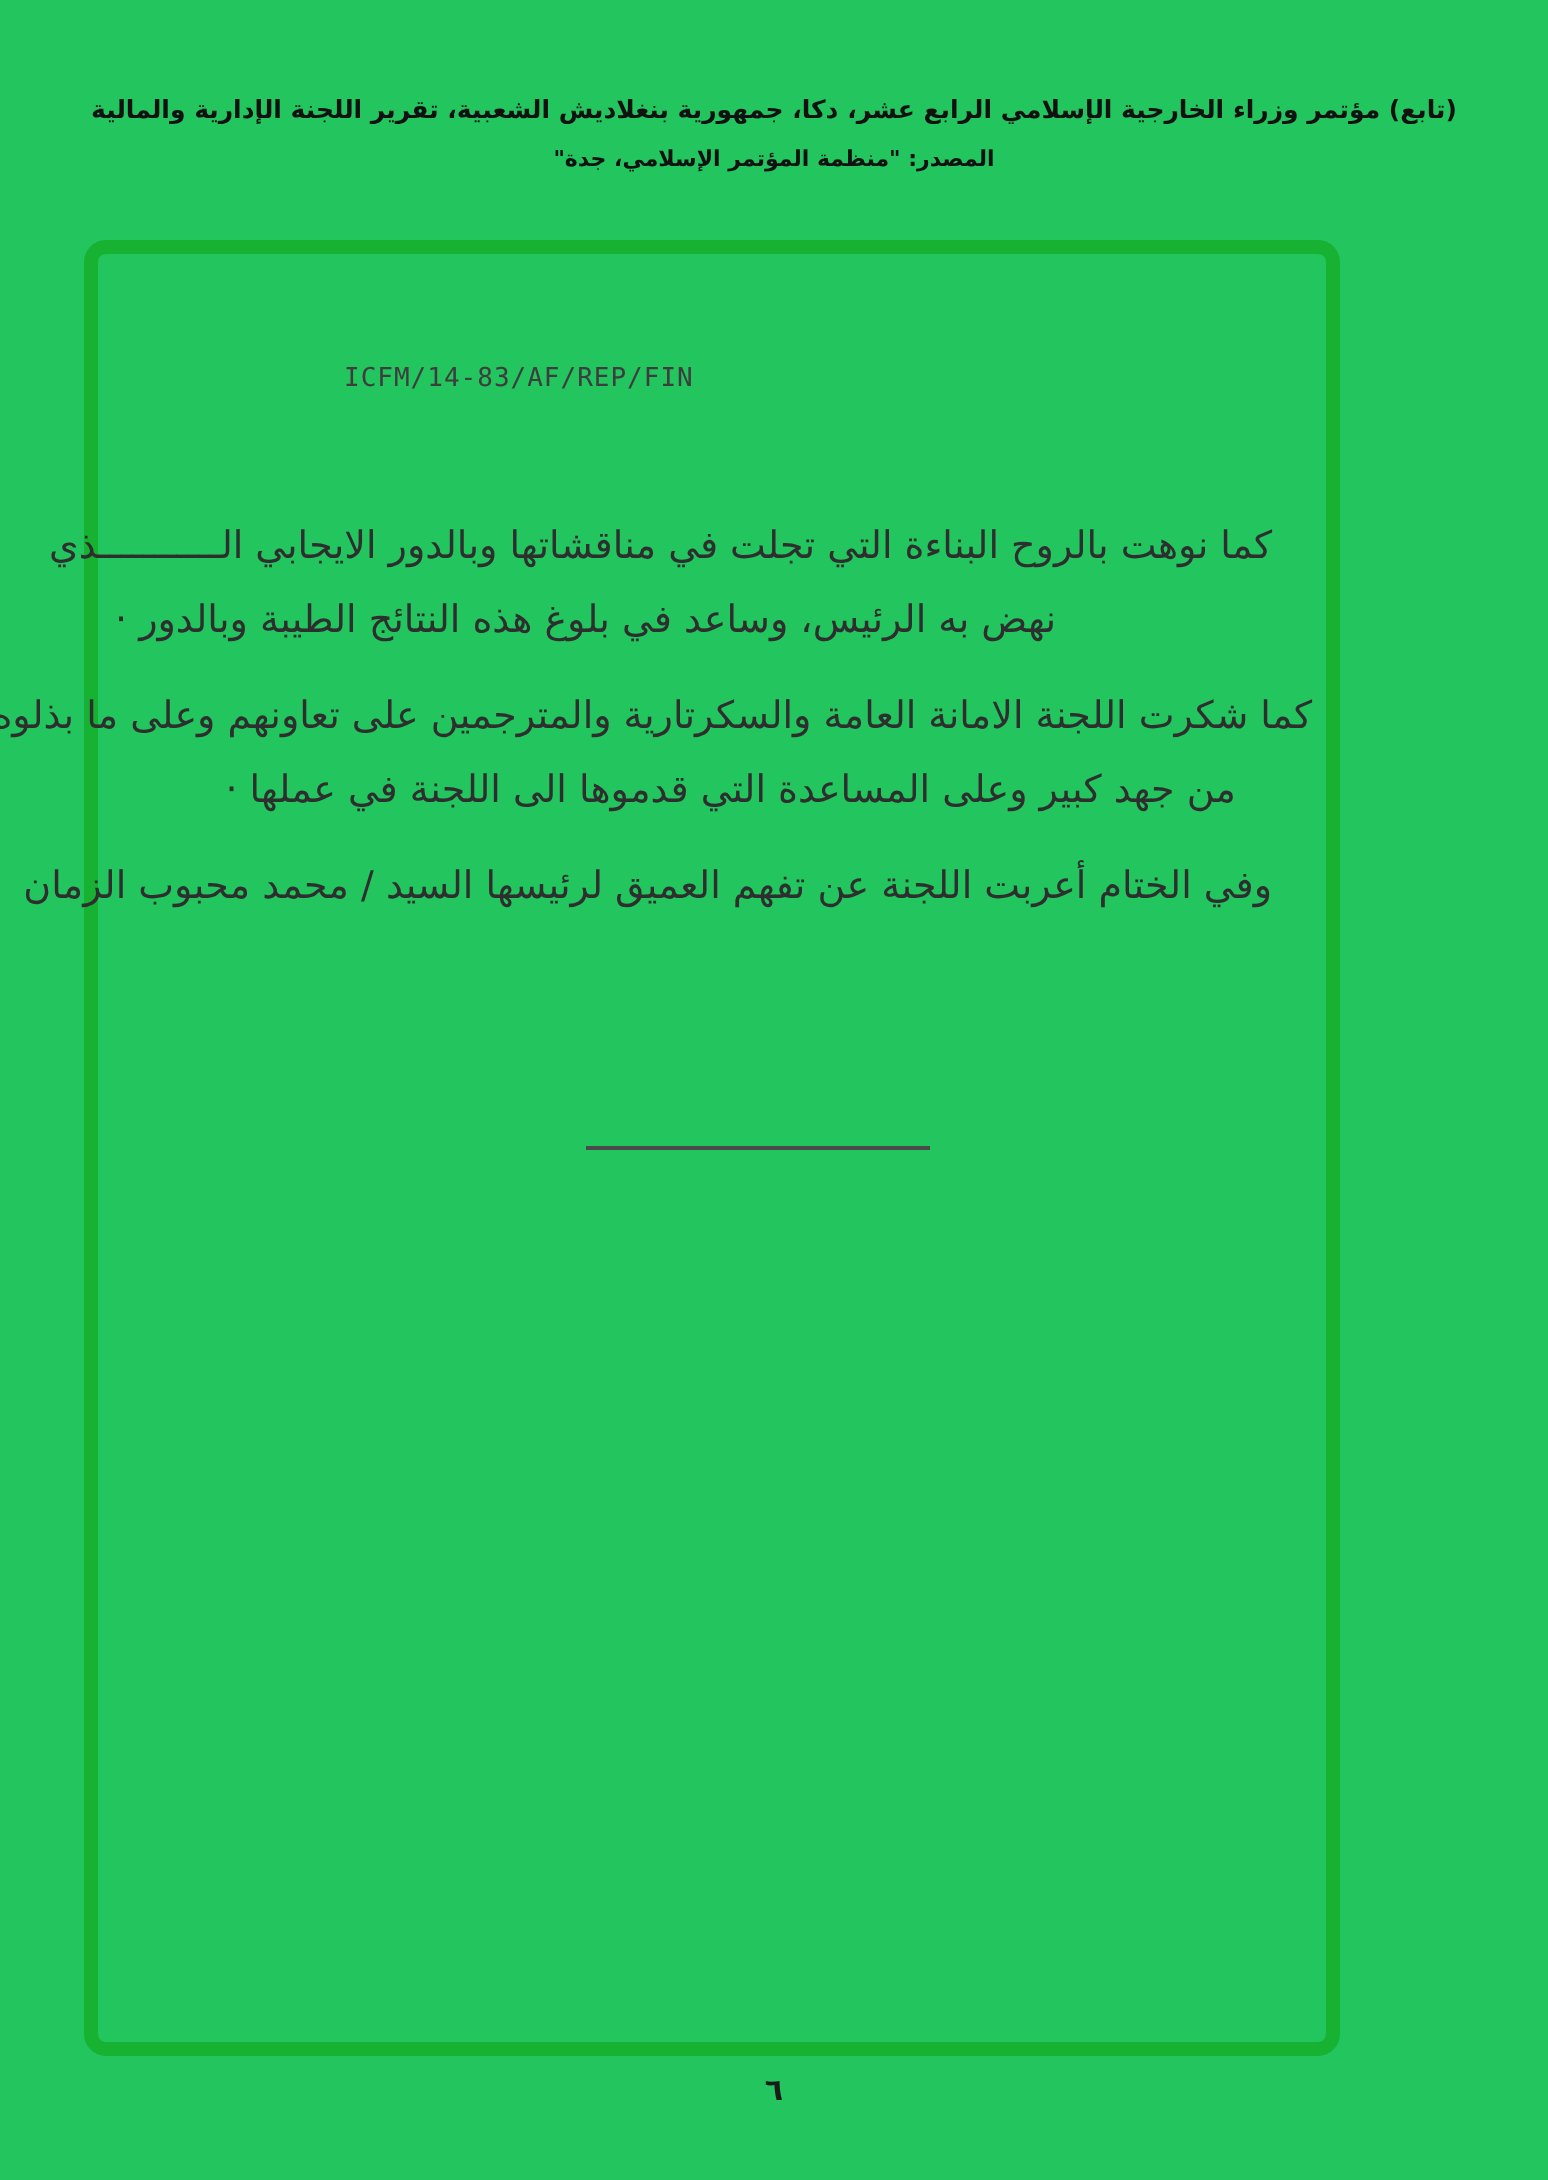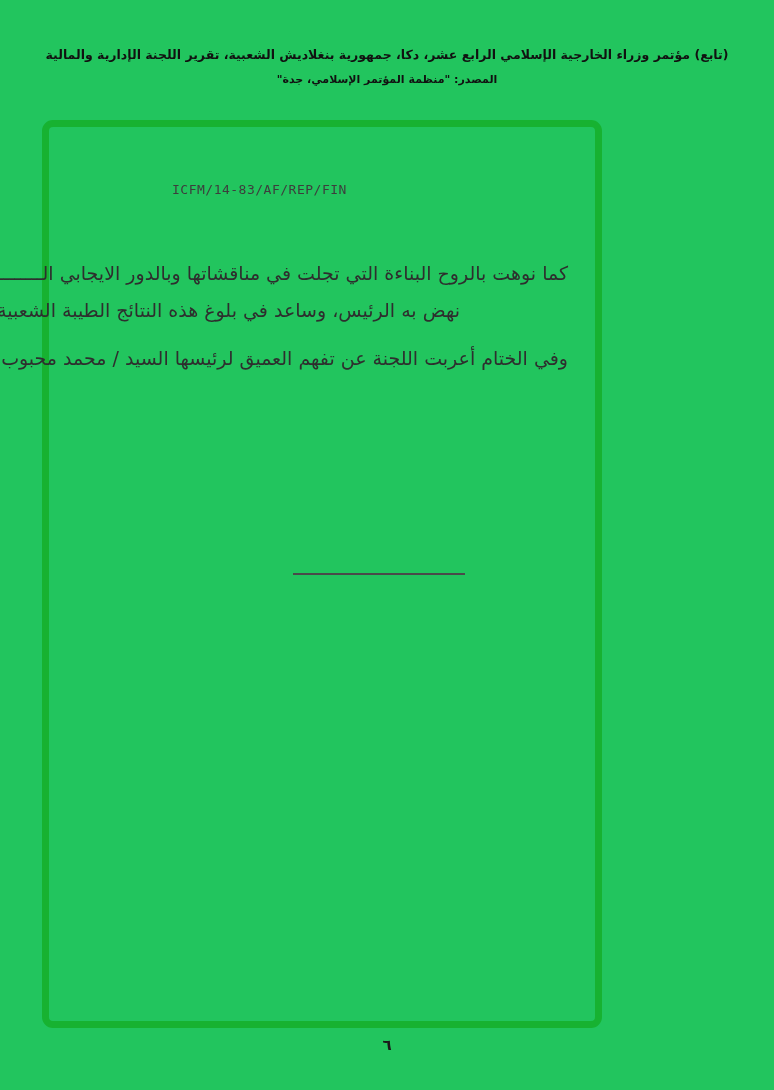--- a/index.html
+++ b/index.html
@@ -37,21 +37,21 @@
     font-weight: 700;
     margin-top: 9px;
     line-height: 14px;
   }
 
   
   .green-box {
     position: absolute;
     left: 42px;
     top: 120px;
-    width: 560px;
+    width: 628px;
     height: 908px;
     box-sizing: border-box;
     border: 7px solid #17b231;
     border-radius: 11px;
     background: transparent;
   }
 
   
   .refcode {
     position: absolute;
@@ -122,24 +122,26 @@
   </div>
 
   <div class="green-box">
 
     <div class="refcode">ICFM/14-83/AF/REP/FIN</div>
 
     <div class="body-text">
 
       <p class="para">
         <span class="line first">كما نوهت بالروح البناءة التي تجلت في مناقشاتها وبالدور الايجابي الـــــــــــذي</span>
-        <span class="line inset-lg">نهض به الرئيس، وساعد في بلوغ هذه النتائج الطيبة الشعبية ·</span>
+        <span class="line inset-lg">نهض به الرئيس، وساعد في بلوغ هذه النتائج الطيبة وبالدور ·</span>
       </p>
 
       <p class="para">
+        <span class="line">كما شكرت اللجنة الامانة العامة والسكرتارية والمترجمين على تعاونهم وعلى ما بذلوه</span>
+        <span class="line inset-sm">من جهد كبير وعلى المساعدة التي قدموها الى اللجنة في عملها ·</span>
       </p>
 
       <p class="para">
         <span class="line first">وفي الختام أعربت اللجنة عن تفهم العميق لرئيسها السيد / محمد محبوب الزمان</span>
       </p>
 
     </div>
 
     <div class="divider"></div>
 

